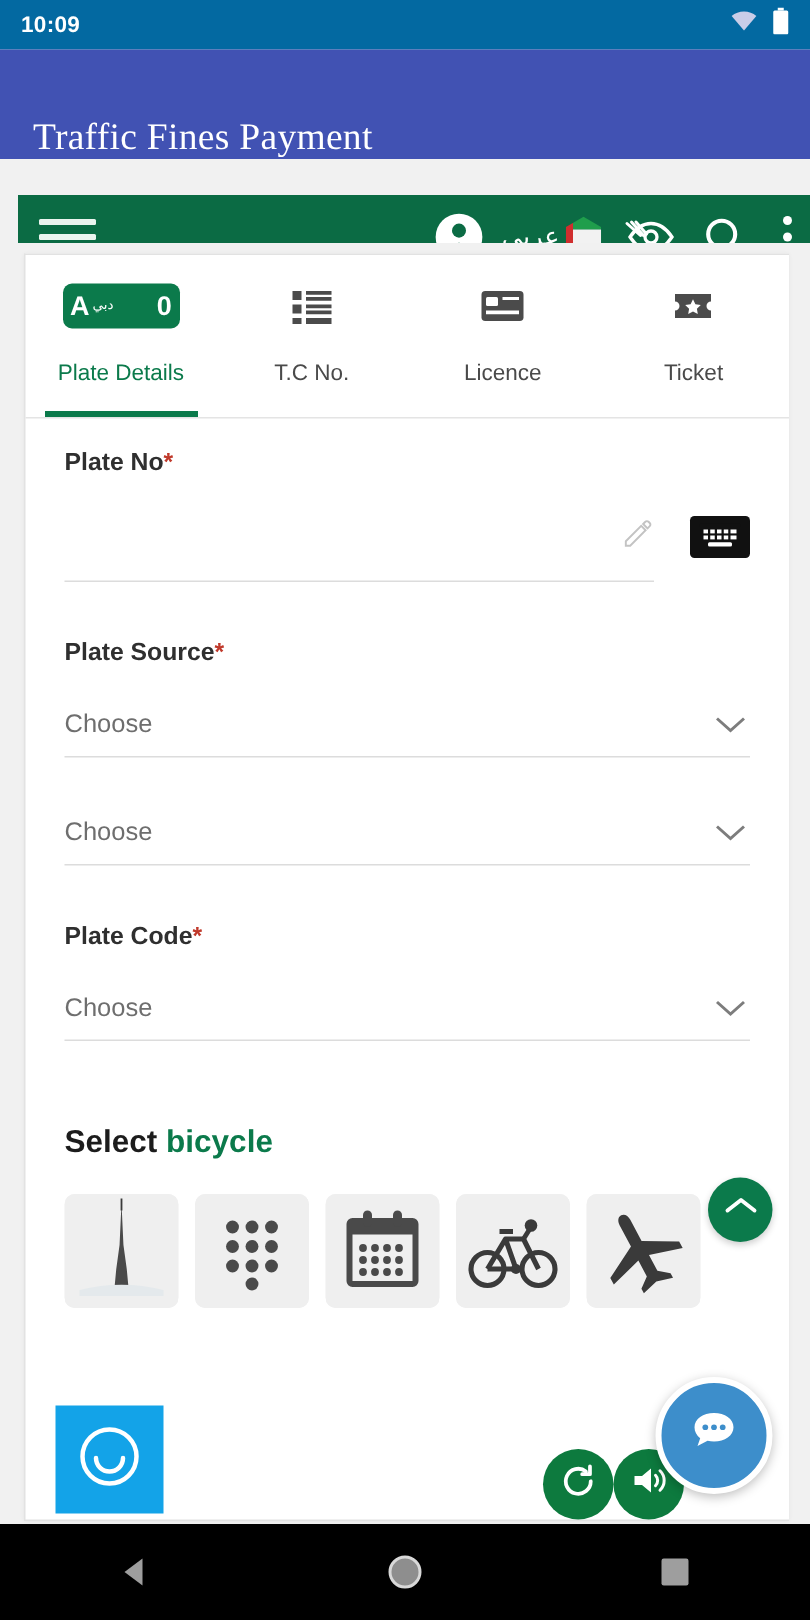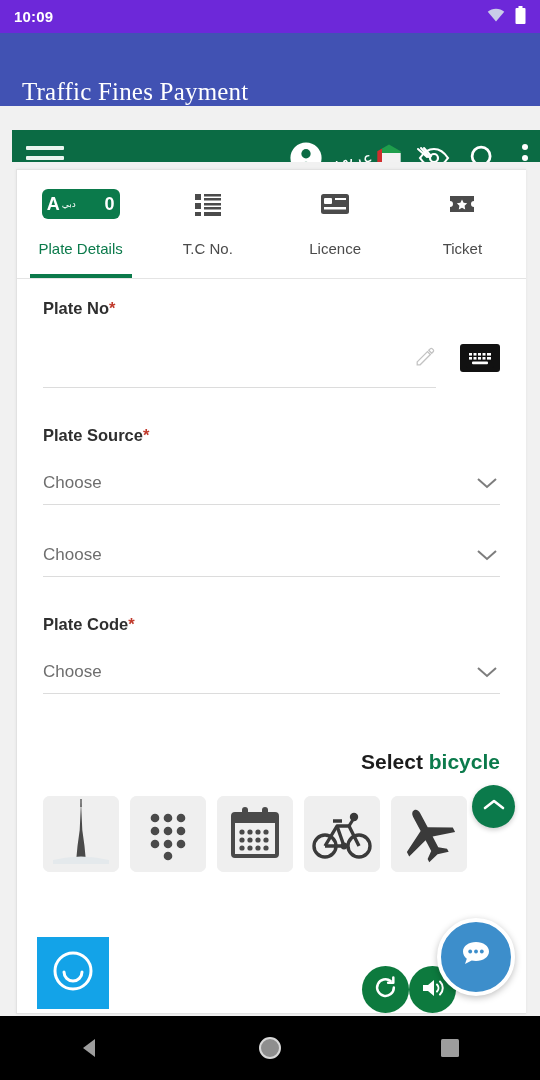--- a/index.html
+++ b/index.html
@@ -7,21 +7,21 @@
     width: 540px; height: 1080px;
     font-family: "Liberation Sans", sans-serif;
     background: #ffffff;
     overflow: hidden;
   }
   #app { position: relative; width: 540px; height: 1080px; background:#f1f1f1; }
 
   
   .statusbar{
     position:absolute; top:0; left:0; width:540px; height:33px;
-    background:#6d28d9; display:flex; align-items:center;
+    background:#0369a1; display:flex; align-items:center;
     padding:0 14px; color:#fff;
   }
   .status-time{ font-size:15px; font-weight:bold; letter-spacing:.2px;
     font-family:"Liberation Sans",sans-serif; }
   .status-right{ margin-left:auto; display:flex; align-items:center; gap:10px; }
 
   
   .appheader{
     position:absolute; top:33px; left:0; width:540px; height:73px;
     background:#4152b3; display:flex; align-items:center; padding:0 22px;
@@ -108,21 +108,21 @@
     width:40px; height:28px; background:#111; border-radius:3px; margin-left:24px;
     margin-bottom:16px; display:flex; align-items:center; justify-content:center;
     cursor:pointer;
   }
   .field-gap{ height:34px; }
 
   
   .cap-label{ font-size:16.5px; font-weight:bold; color:#2f2f2f;
     font-family:"Liberation Sans", sans-serif; }
   .cap-prompt{ font-size:21px; font-weight:bold; color:#1c1c1c; margin-top:22px;
-    font-family:"Liberation Sans", sans-serif;text-align:right; }
+    font-family:"Liberation Sans", sans-serif; }
   .cap-prompt .word{ color:#0b7a4b; }
   .cap-tiles{ display:flex; gap:11px; margin-top:22px; }
   .cap-tile{
     width:76px; height:76px; background:#efefef; border-radius:7px;
     display:flex; align-items:center; justify-content:center; cursor:pointer;
     overflow:hidden; position:relative;
   }
 
   
   .scrolltop{

